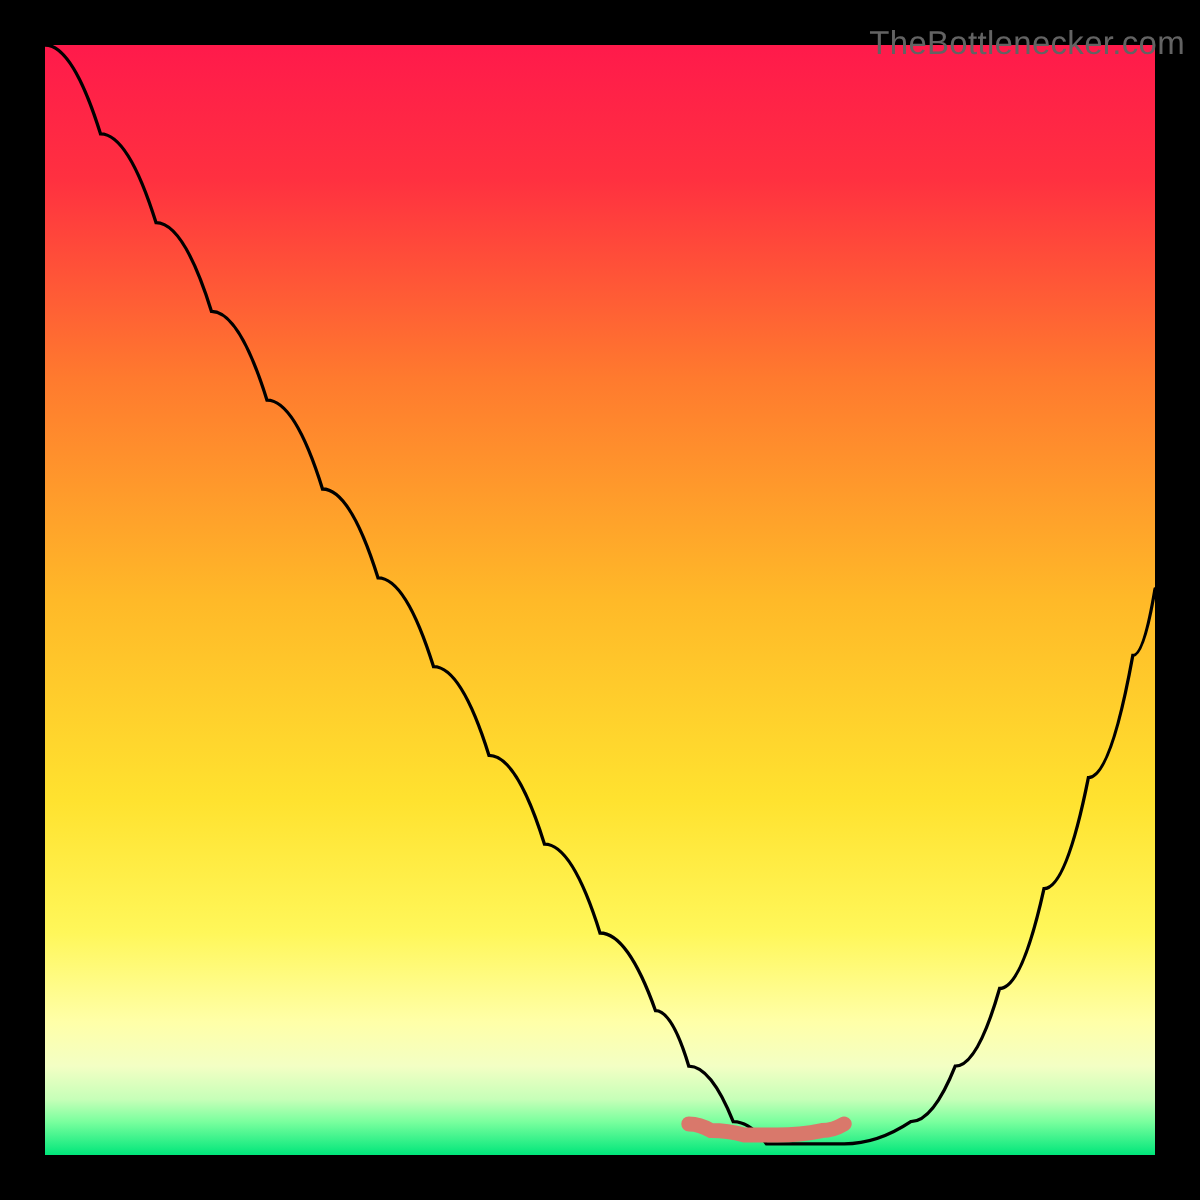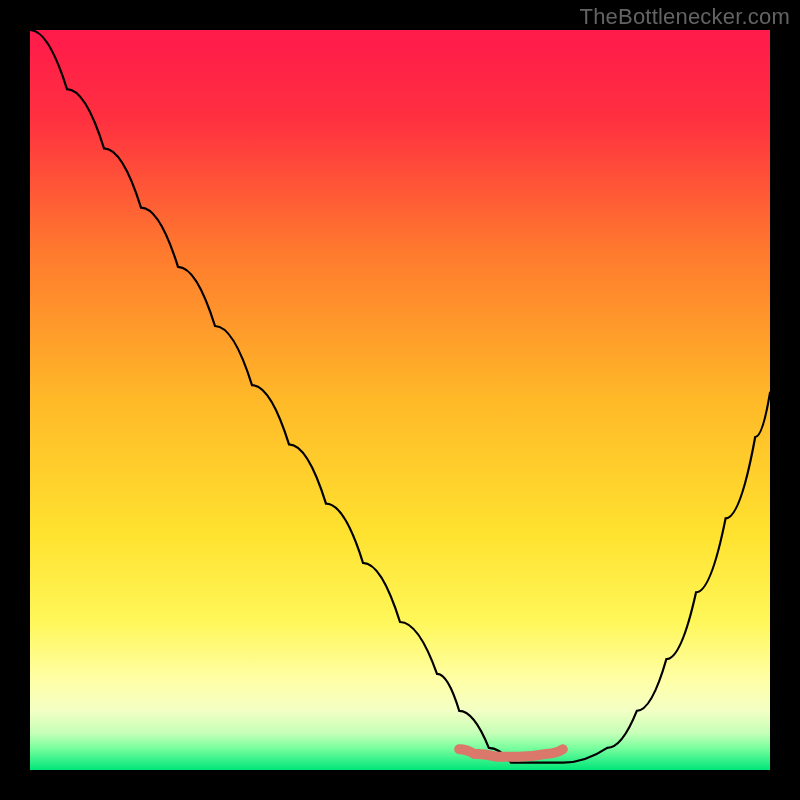--- a/index.html
+++ b/index.html
@@ -6,21 +6,21 @@
   body {
     width: 800px;
     height: 800px;
     background: #000;
     font-family: Arial, Helvetica, sans-serif;
     position: relative;
     overflow: hidden;
   }
   .watermark {
     position: absolute;
-    top: 4px;
+    top: 16px;
     right: 10px;
     color: #636363;
     font-size: 22px;
     font-weight: 400;
     letter-spacing: 0.2px;
     z-index: 5;
   }
   .frame {
     position: absolute;
     left: 30px;

